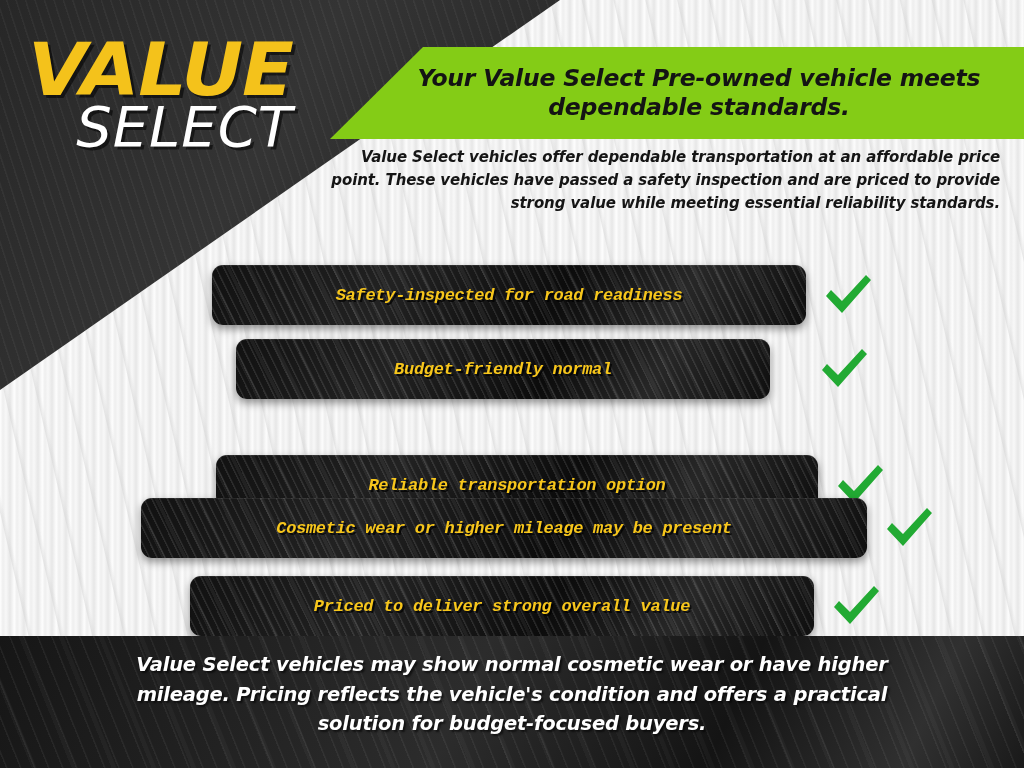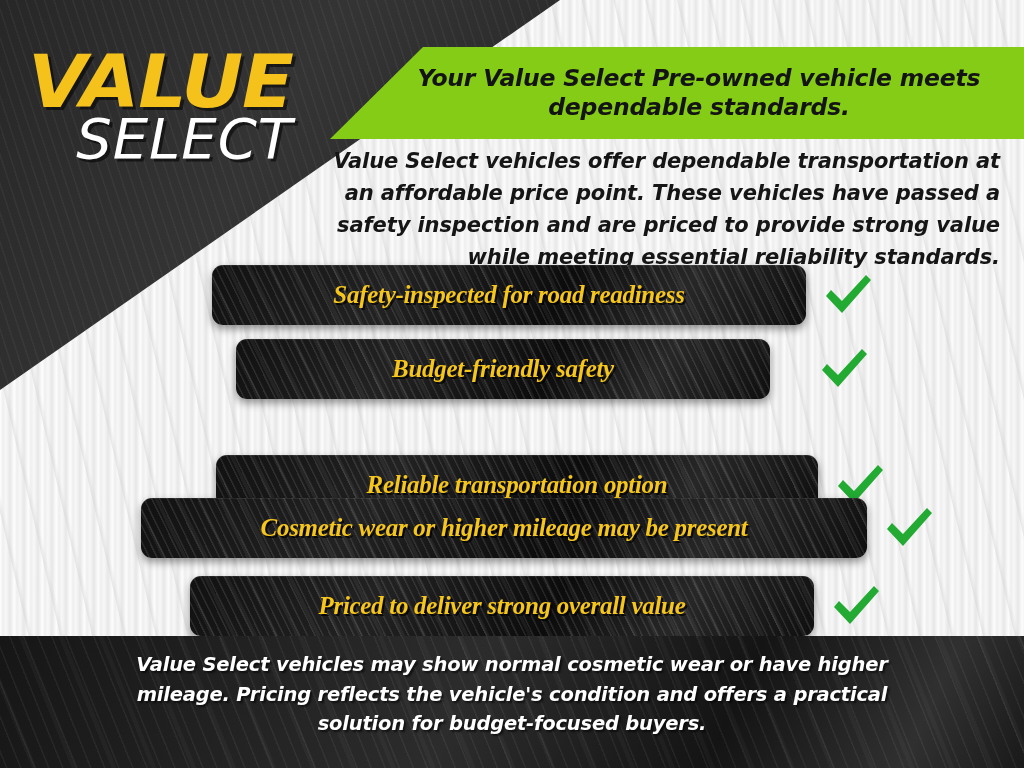--- a/index.html
+++ b/index.html
@@ -38,21 +38,21 @@
     background:
       repeating-linear-gradient(72deg,
         rgba(255,255,255,0.045) 0px,
         rgba(255,255,255,0.045) 1px,
         rgba(255,255,255,0) 2px,
         rgba(255,255,255,0) 9px),
       linear-gradient(120deg,#272727 0%,#343434 40%,#2b2b2b 70%,#383838 100%);
   }
 
   
-  .logo{position:absolute;left:28px;top:48px;width:330px;}
+  .logo{position:absolute;left:28px;top:36px;width:330px;}
   .logo-value{
     font-family:"DejaVu Sans", sans-serif;
     font-weight:bold;font-style:italic;
     font-size:73px;line-height:0.92;letter-spacing:-1px;
     color:#f4c21b;
     text-shadow:3px 3px 0 rgba(0,0,0,0.55);
     transform:scaleX(1.04);transform-origin:left center;
   }
   .logo-select{
     font-family:"DejaVu Sans", sans-serif;
@@ -78,21 +78,21 @@
     color:#141414;text-align:center;
     padding-left:70px;padding-right:26px;
     letter-spacing:-0.2px;
   }
 
   
   .subpara{
     position:absolute;left:320px;top:146px;width:680px;
     font-family:"DejaVu Sans", sans-serif;
     font-weight:bold;font-style:italic;
-    font-size:21px;line-height:1.52;
+    font-size:15px;line-height:1.52;
     color:#151515;text-align:right;
     letter-spacing:-0.1px;
   }
 
   
   .feature{position:absolute;display:flex;align-items:center;}
   .bar{
     position:relative;height:60px;border-radius:11px;
     display:flex;align-items:center;justify-content:center;
     background:
@@ -103,23 +103,23 @@
         rgba(255,255,255,0.00) 7px),
       repeating-linear-gradient(64deg,
         rgba(255,255,255,0.055) 0px,
         rgba(255,255,255,0.055) 3px,
         rgba(255,255,255,0.00) 4px,
         rgba(255,255,255,0.00) 19px),
       linear-gradient(118deg,#111111 0%,#222222 30%,#0c0c0c 58%,#272727 78%,#0f0f0f 100%);
     box-shadow:0 4px 9px rgba(0,0,0,0.42), inset 0 1px 0 rgba(255,255,255,0.07);
   }
   .bar-label{
-    font-family:Liberation Serif, serif;
-    font-weight:bold;font-style:italic;
-    font-size:25px;color:#f7c61b;
+    font-family:Liberation Mono, monospace;
+    font-weight:bold;font-style:italic;
+    font-size:17px;color:#f7c61b;
     letter-spacing:-0.3px;white-space:nowrap;
     text-shadow:2px 2px 0 rgba(0,0,0,0.75);
     padding:0 18px;
   }
   .check{margin-left:16px;flex:0 0 auto;line-height:0;}
 
   
   .footer{
     position:absolute;left:0;top:636px;width:1024px;height:152px;
     background:
@@ -171,21 +171,21 @@
     </div>
     <span class="check">
       <svg width="52" height="48" viewBox="0 0 52 48">
           <path d="M4 25 L9 19 L20 30 L44 4 L49 9 L20 42 Z" fill="#22aa33"></path>
         </svg>
     </span>
   </div>
 
   <div class="feature" style="left:236px;top:339px;">
     <div class="bar" style="width:534px;">
-      <span class="bar-label">Budget-friendly safety</span>
+      <span class="bar-label">Budget-friendly normal</span>
     </div>
     <span class="check" style="margin-left:48px;">
       <svg width="52" height="48" viewBox="0 0 52 48">
           <path d="M4 25 L9 19 L20 30 L44 4 L49 9 L20 42 Z" fill="#22aa33"></path>
         </svg>
     </span>
   </div>
 
   <div class="feature" style="left:216px;top:411px;margin-top:44px;">
     <div class="bar" style="width:602px;">

